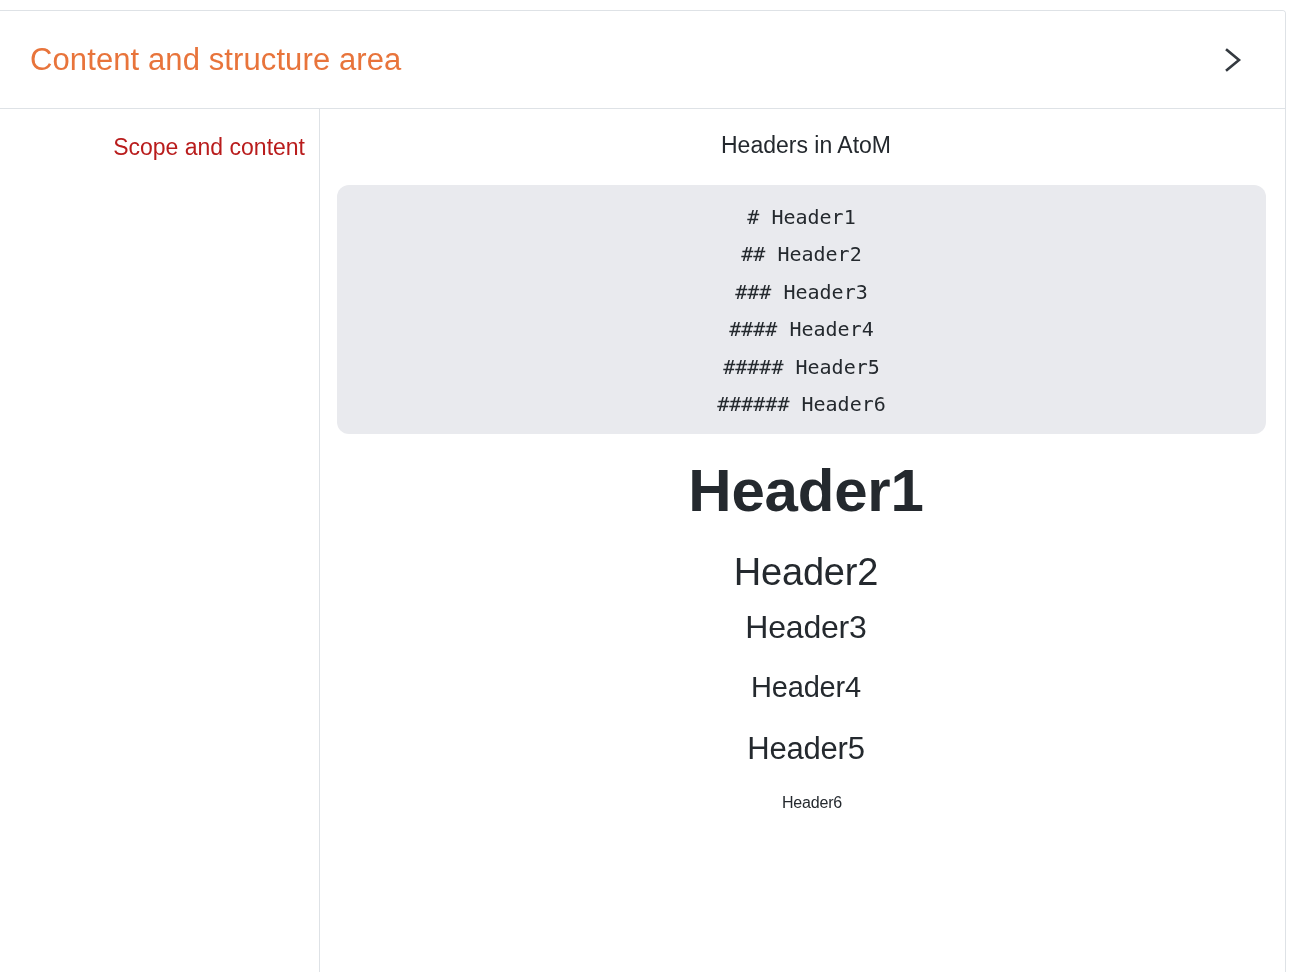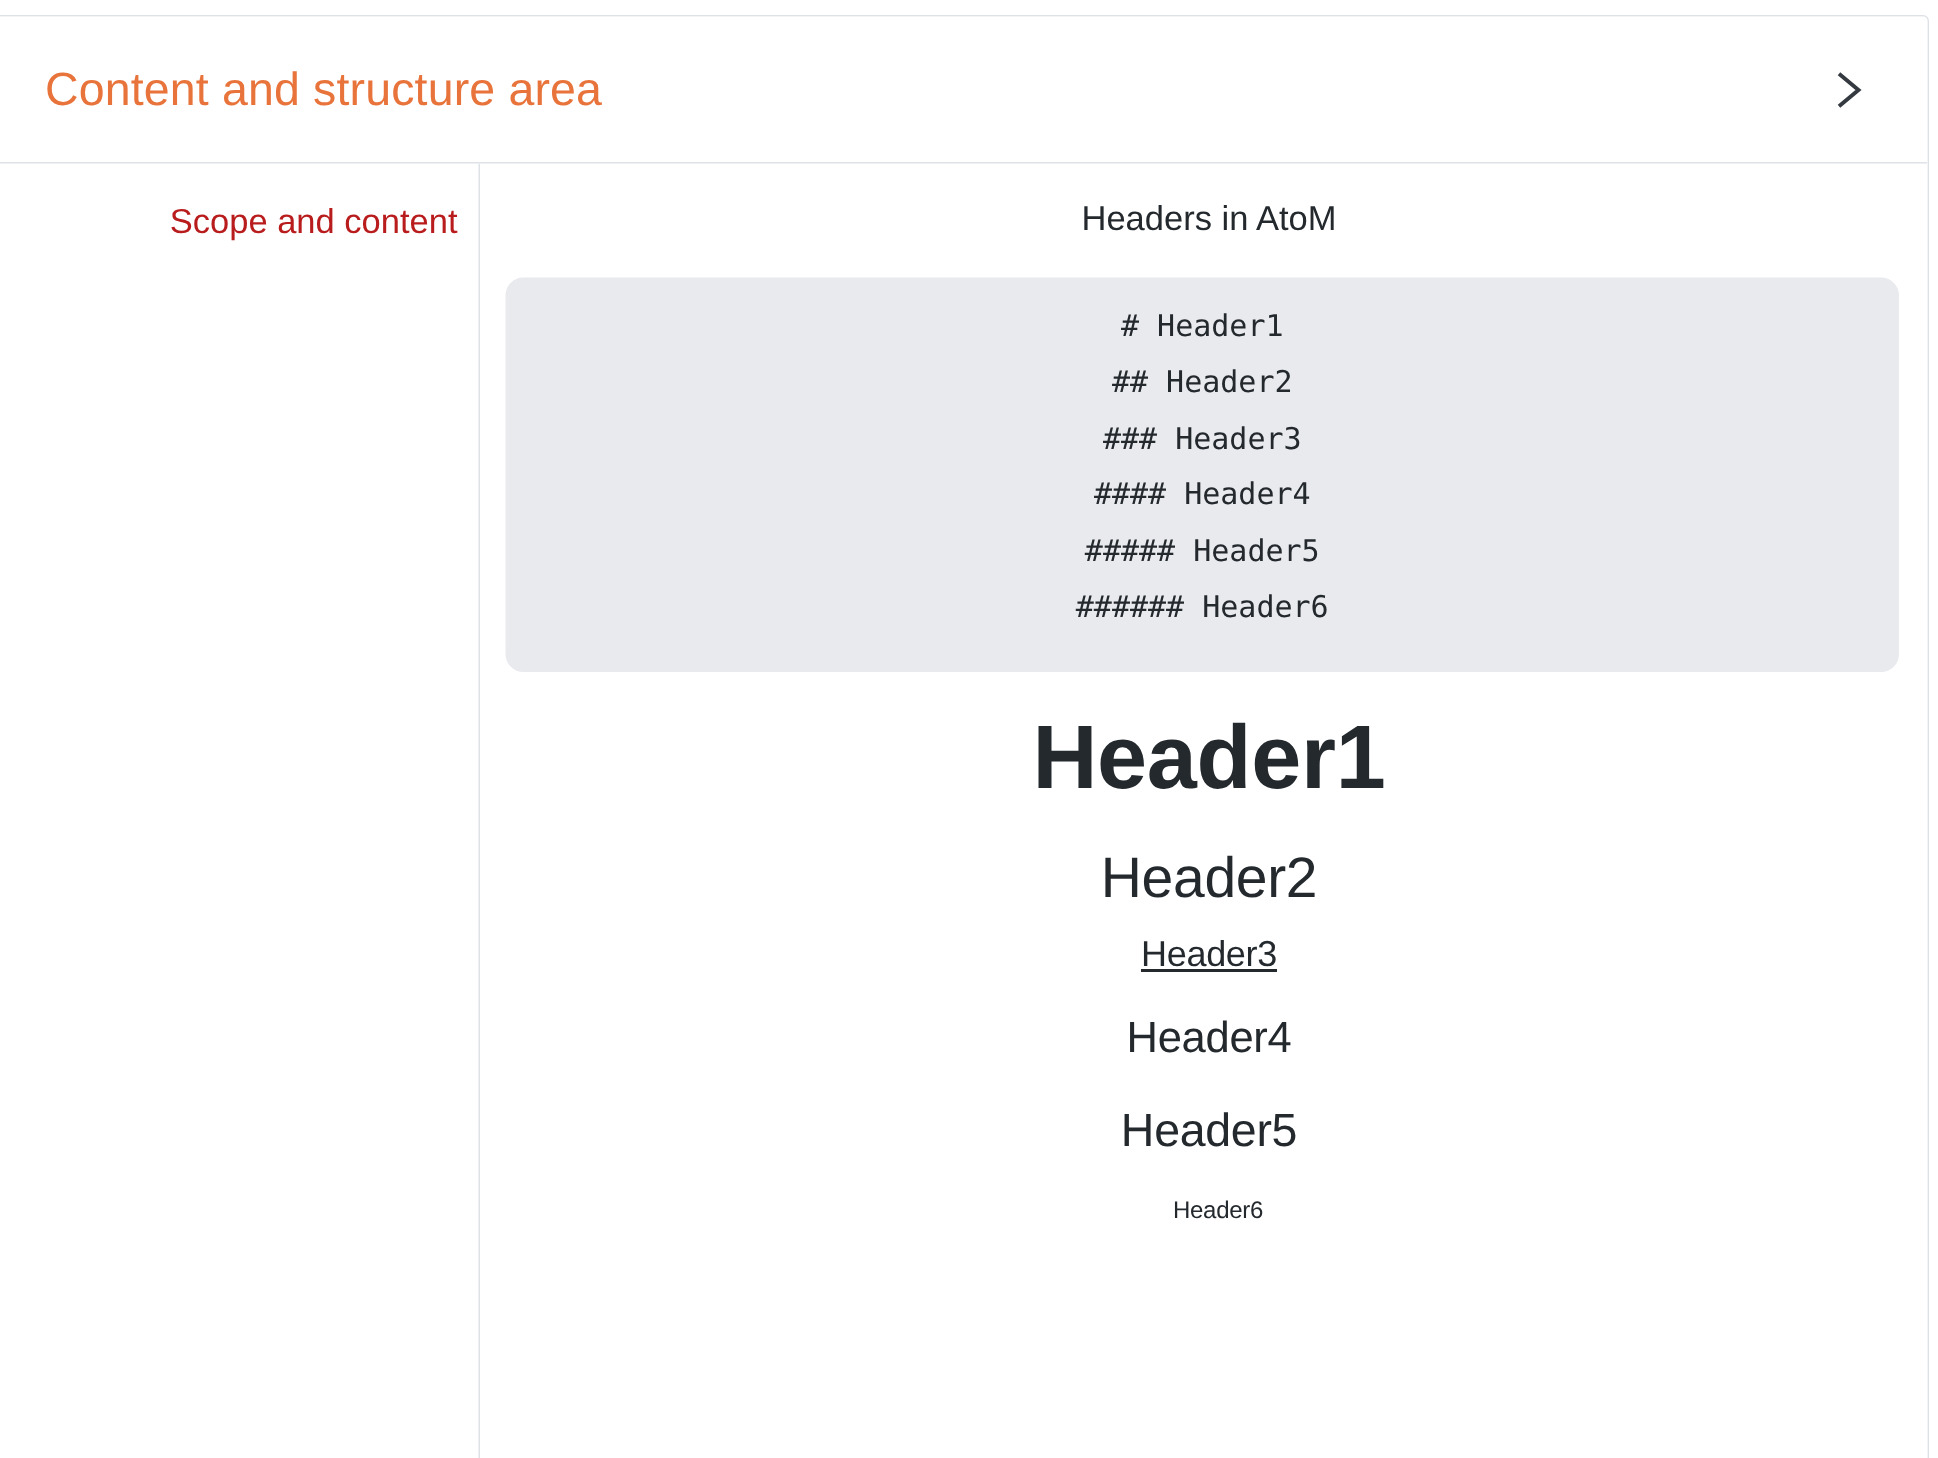--- a/index.html
+++ b/index.html
@@ -98,21 +98,21 @@
   .content-intro {
     font-size: 23px;
     color: #24292e;
     line-height: 1.3;
     margin: 0 0 24px 0;
   }
 
   
   .code-block {
     background: #e9eaee;
-    padding: 14px 14px 24px 14px;
+    padding: 14px 14px 10px 14px;
     margin: 0 9px 22px 0;
     border-radius: 12px;
     overflow: hidden;
   }
   .code-block pre {
     margin: 0;
     font-family: "DejaVu Sans Mono", "Liberation Mono", monospace;
     font-size: 20px;
     line-height: 37.5px;
     color: #24292e;
@@ -126,21 +126,21 @@
   .rendered h4,
   .rendered h5,
   .rendered h6 {
     color: #24292e;
     font-weight: 400;
     margin: 0;
     letter-spacing: -0.2px;
   }
   .rendered h1 { font-size: 60px; line-height: 1.15; margin: 0 0 26px 0; font-weight: bold; }
   .rendered h2 { font-size: 38px; line-height: 1.15; margin: 0 0 14px 0; }
-  .rendered h3 { font-size: 24px; line-height: 1.15; margin: 0 0 26px 0; text-decoration: underline; }
+  .rendered h3 { font-size: 32px; line-height: 1.15; margin: 0 0 26px 0; }
   .rendered h4 { font-size: 29px; line-height: 1.15; margin: 0 0 26px 0; }
   .rendered h5 { font-size: 31px; line-height: 1.15; margin: 0 0 28px 0; }
   .rendered h6 { font-size: 16px; line-height: 1.15; margin: 0 0 20px 12px; }
 </style>
 </head>
 <body>
 
 <div class="panel">
 
   <div class="panel-header">

